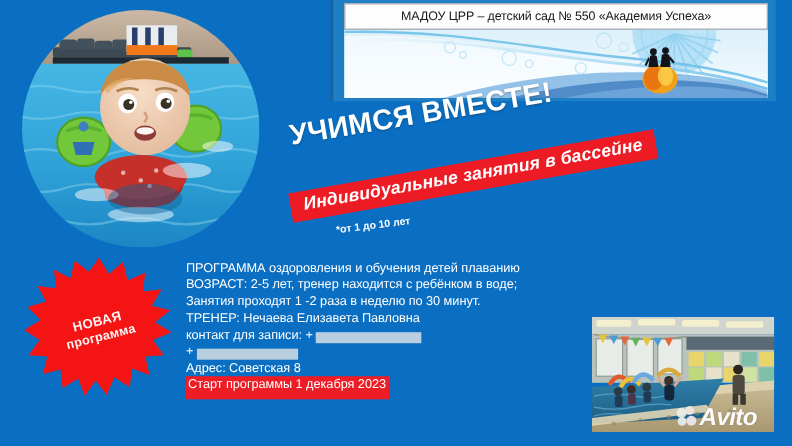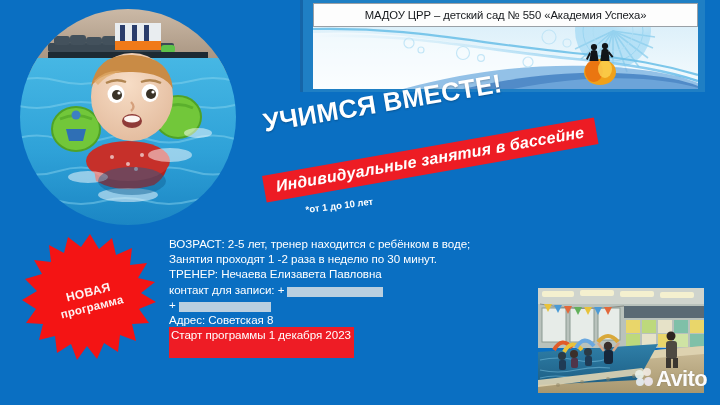--- a/index.html
+++ b/index.html
@@ -117,36 +117,37 @@
     background:#b9cfe0;
     vertical-align:middle;
     margin-left:3px;
   }
   .redact.one { width:96px; }
   .redact.two { width:92px; }
   .start-badge {
     display:inline-block;
     background:#ee1c25; color:#ffffff;
     font-size:11.6px; line-height:14px;
-    padding:1px 3px 16px 2px;
+    padding:1px 3px 6px 2px;
   }
 
   
   .photo-pool {
     position:absolute; left:538px; top:288px;
     width:166px; height:105px;
     overflow:hidden;
   }
   .photo-pool svg { display:block; width:100%; height:100%; }
 
   
   .watermark {
-    position:absolute; left:635px; top:368px;
-    display:flex; 
+    position:absolute; left:615px; top:368px;
+    display:flex; align-items:center;
     pointer-events:none;
+    font-style:italic;
   }
   .wm-dots { position:relative; width:20px; height:20px; margin-right:1px; }
   .wm-dot { position:absolute; border-radius:50%; opacity:.93; }
   .wm-dot.d1 { width:9px;  height:9px;  left:0px;  top:2px;  background:#e8efe6; }
   .wm-dot.d2 { width:8px;  height:8px;  left:8px;  top:0px;  background:#efe7df; }
   .wm-dot.d3 { width:8px;  height:8px;  left:1px;  top:10px; background:#e4ecf2; }
   .wm-dot.d4 { width:9px;  height:9px;  left:9px;  top:9px;  background:#ece6ee; }
   .wm-text {
     font-size:22px; font-weight:700; color:#fbfbfb;
     letter-spacing:-0.6px; line-height:22px;
@@ -348,20 +349,21 @@
         49,111 35,120 33,103 17,107 21,91 4,90 14,76 0,67 15,58 3,46 20,41
         12,27 29,29 27,12 42,20 46,4 59,14"></polygon>
     </svg>
     <div class="starburst-label">
       <span class="starburst-line1">НОВАЯ</span>
       <span class="starburst-line2">программа</span>
     </div>
   </div>
 
   <div class="copy">
+    <div class="copy-line">ПРОГРАММА  оздоровления и обучения детей плаванию</div>
     <div class="copy-line">ВОЗРАСТ:  2-5 лет, тренер находится с ребёнком в воде;</div>
     <div class="copy-line">Занятия проходят 1 -2 раза в неделю по 30 минут.</div>
     <div class="copy-line">ТРЕНЕР: Нечаева Елизавета Павловна</div>
 
     <div class="copy-line contact-row">
       <span>контакт для записи: +</span>
       <span class="redact one"></span>
     </div>
     <div class="copy-line contact-row">
       <span>+</span>

